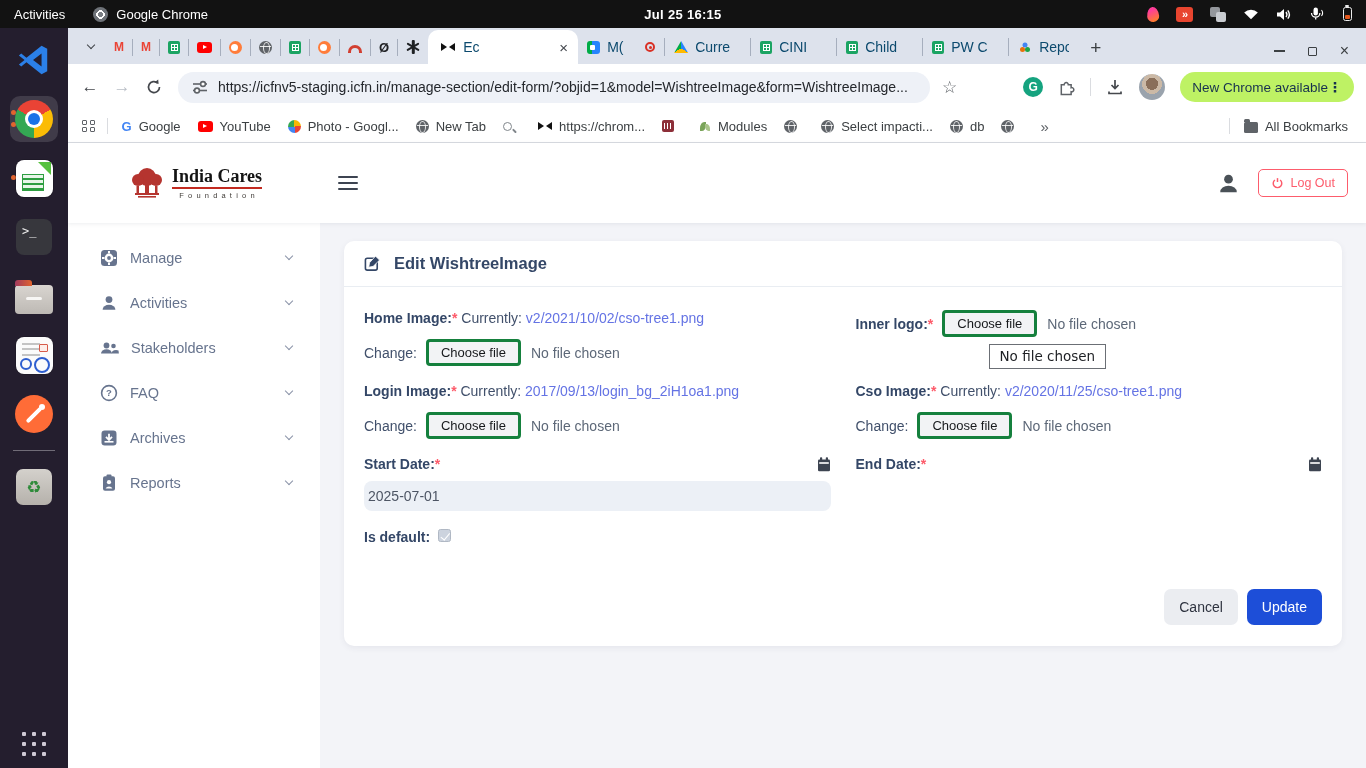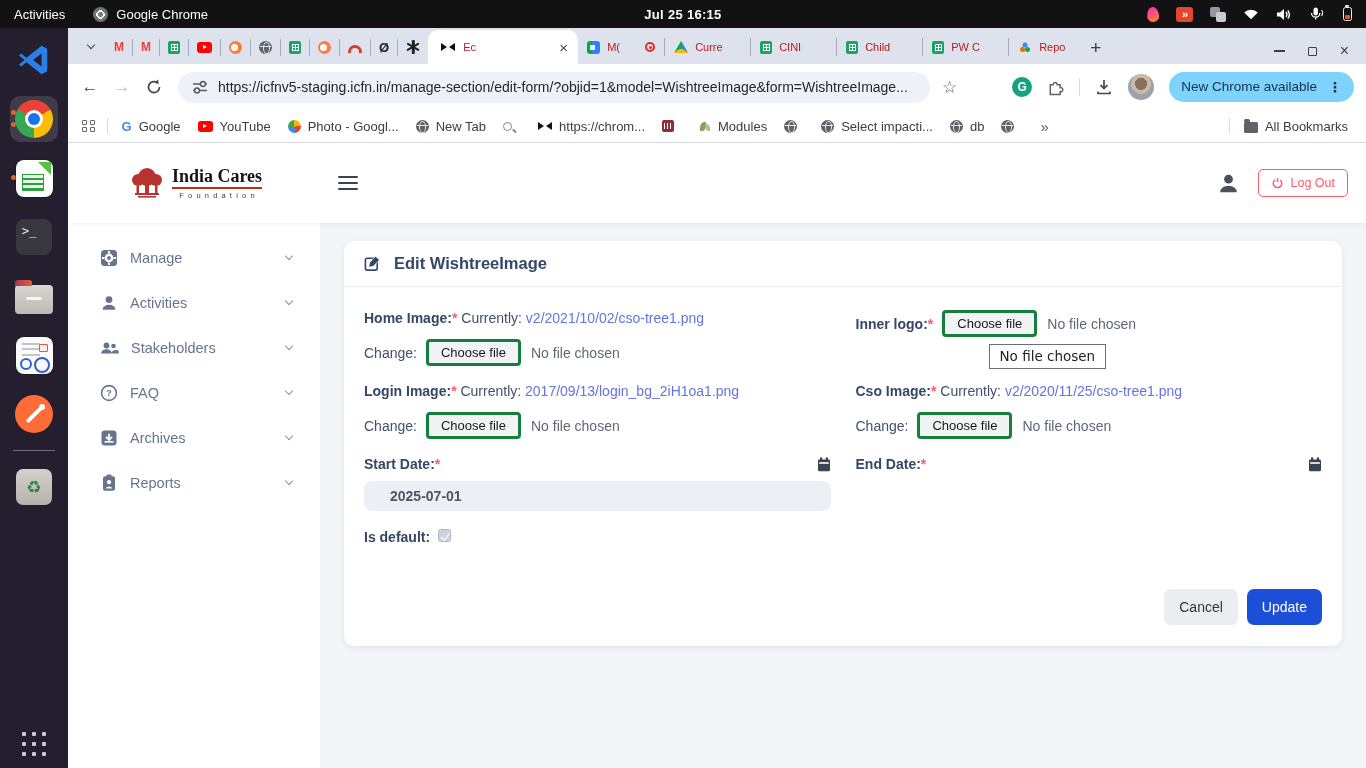--- a/index.html
+++ b/index.html
@@ -98,21 +98,21 @@
   .ico-meet{width:13px;height:13px;border-radius:3px;background:linear-gradient(90deg,#00ac47 0 40%,#2684fc 40%);position:relative;}
   .ico-meet::before{content:"";position:absolute;left:2.5px;top:4px;width:5px;height:5px;background:#fff;border-radius:1px;}
   .ico-drive{width:14px;height:12px;clip-path:polygon(50% 0,100% 100%,0 100%);
     background:conic-gradient(from 0deg at 50% 62%,#2684fc 0 120deg,#ffba00 120deg 240deg,#00ac47 240deg 360deg);}
   .ico-tri{width:14px;height:13px;position:relative;}
   .ico-tri::before{content:"";position:absolute;left:2px;top:6px;width:5px;height:5px;border-radius:50%;background:#e8710a;
     box-shadow:5px 0 0 #1ea446,2.5px -4.5px 0 #4285f4;}
   .recdot{width:10px;height:10px;border:2px solid #d93025;border-radius:50%;position:relative;flex:none;}
   .recdot::after{content:"";position:absolute;inset:1.5px;background:#d93025;border-radius:50%;}
   .tab-active{height:34px;background:#fff;border-radius:10px 10px 0 0;display:flex;align-items:center;gap:8px;padding:0 10px 0 13px;width:150px;flex:none;}
-  .tab-label{flex:1;font-size:11px;color:#b91c1c;white-space:nowrap;overflow:hidden;}
+  .tab-label{flex:1;font-size:14px;color:#0c4a6e;white-space:nowrap;overflow:hidden;}
   .tab-x{color:#44484e;font-size:15px;line-height:1;}
   .tab-x::before{content:"\00D7";}
   .tabs-bg{display:flex;align-items:center;height:34px;}
   .tab{display:flex;align-items:center;gap:7px;height:18px;padding:0 9px;width:86px;font-size:13px;color:#393d44;white-space:nowrap;overflow:hidden;flex:none;}
   .tab+.tab{border-left:1px solid #a6aebd;}
   .tab .tab-label{flex:1;}
   .tab.narrow{width:70px;}
   .newtab{font-size:19px;color:#3c4043;margin:0 0 7px 12px;line-height:1;}
   .newtab::before{content:"+";}
   .win-controls{margin-left:auto;display:flex;align-items:center;gap:23px;padding:0 17px 8px 0;}
@@ -127,21 +127,21 @@
   .nav-ic.fwd{color:#b9bec6;}.nav-ic.fwd::before{content:"\2192";}
   .omnibox{display:flex;align-items:center;gap:10px;height:31px;border-radius:16px;background:#eef1f7;padding:0 14px;flex:1;max-width:752px;min-width:0;margin-left:4px;}
   .url{font-size:14px;color:#24272c;white-space:nowrap;overflow:hidden;}
   .star{margin:0 4px 0 12px;font-size:17px;color:#5f6368;}
   .star::before{content:"\2606";}
   .right-cluster{margin-left:auto;display:flex;align-items:center;gap:15px;}
   .grammarly{width:20px;height:20px;border-radius:50%;background:#15a37f;color:#fff;font-size:12px;font-weight:700;display:flex;align-items:center;justify-content:center;}
   .grammarly::before{content:"G";}
   .tb-divider{width:1px;height:18px;background:#dadce0;}
   .avatar{width:26px;height:26px;border-radius:50%;background:radial-gradient(circle at 50% 38%,#8a6f5a 0 6px,#cbb9a6 6px 10px,#9aa3ad 10px);}
-  .update-pill{display:flex;align-items:flex-start;gap:11px;background:#7dd3fc;color:#17304f;border-radius:16px;padding:7px 12px;font-size:13.5px;}
+  .update-pill{display:flex;align-items:center;background:#bef264;color:#17304f;border-radius:16px;padding:7px 12px;font-size:13.5px;}
   .kebab{color:#17304f;font-size:14px;font-weight:700;}
   .kebab::before{content:"\22EE";}
 
   .bookmarksbar{height:32px;display:flex;align-items:center;padding:0 14px;background:#fff;font-size:13px;color:#3c4043;flex:none;}
   .bm{display:flex;align-items:center;gap:7px;margin-right:17px;white-space:nowrap;}
   .bm-grid{display:grid;grid-template-columns:repeat(2,5px);grid-gap:2.5px;margin-right:12px;}
   .bm-grid i{width:5px;height:5px;border:1.4px solid #5f6368;border-radius:1px;}
   .bm-sep{width:1px;height:16px;background:#dadce0;margin-right:14px;}
   .ico-g{font-weight:900;font-size:13px;color:#4285f4;}
   .ico-g::before{content:"G";}
@@ -188,21 +188,21 @@
   .req{color:#fd5b6a;font-weight:700;}
   .flink{color:#6473e4;text-decoration:none;}
   .change-row{margin-top:13px;display:flex;align-items:center;gap:9px;}
   .filectl{display:inline-flex;align-items:center;gap:10px;}
   .choose-btn{font-family:"Liberation Sans",sans-serif;font-size:13px;padding:3px 12px;border:3px solid #15803d;border-radius:4px;background:#f2f3f5;color:#17191c;cursor:pointer;}
   .nofile{color:#5d6878;font-size:14px;}
   .cell{position:relative;}
   .inline-label-row{display:flex;align-items:center;gap:9px;}
   .tooltip{position:absolute;left:133px;top:34px;background:#fff;border:1px solid #6b6f75;padding:3px 10px 4px;font-family:"DejaVu Sans",sans-serif;font-size:13.5px;color:#1d1f23;white-space:nowrap;z-index:5;}
   .lrow{display:flex;justify-content:space-between;align-items:center;}
-  .date-input{margin-top:9px;width:100%;height:30px;border:none;border-radius:8px;background:#ecf0f6;padding:0 26px;font-family:"Liberation Sans",sans-serif;font-size:14px;color:#4d5564;font-weight:bold;}
+  .date-input{margin-top:9px;width:100%;height:30px;border:none;border-radius:8px;background:#ecf0f6;padding:0 4px;font-family:"Liberation Sans",sans-serif;font-size:14px;color:#4d5564;}
   .isdefault{display:flex;align-items:flex-start;gap:8px;margin-top:1px;}
   .cbx{width:13px;height:13px;border-radius:2.5px;background:#ccd3de;border:1px solid #b0b8c4;position:relative;flex:none;}
   .cbx::after{content:"";position:absolute;left:3.6px;top:0.6px;width:3.6px;height:7.5px;border:solid #fff;border-width:0 1.8px 1.8px 0;transform:rotate(40deg);}
   .card-foot{display:flex;justify-content:flex-end;gap:9px;padding:44px 20px 21px;}
   .btn{border:none;border-radius:7px;font-family:"Liberation Sans",sans-serif;font-size:14px;padding:10px 15px;cursor:pointer;}
   .btn-cancel{background:#ebedf1;color:#2f3440;}
   .btn-update{background:#1d4ed8;color:#fff;}
 </style>
 </head>
 <body>

